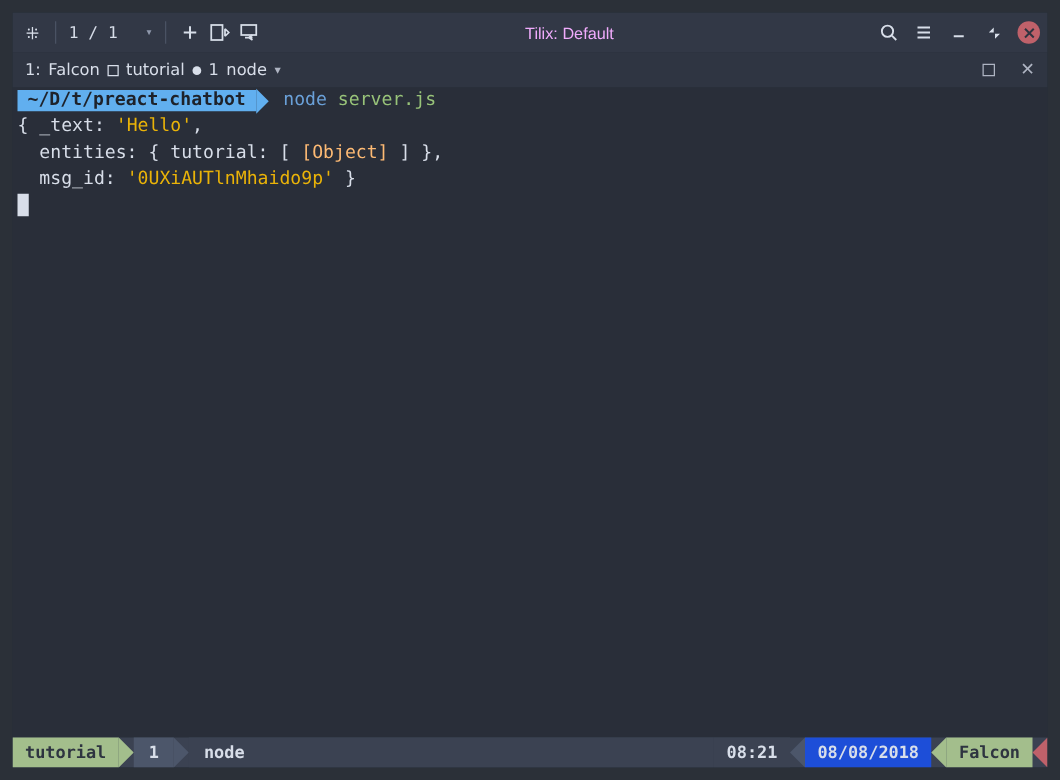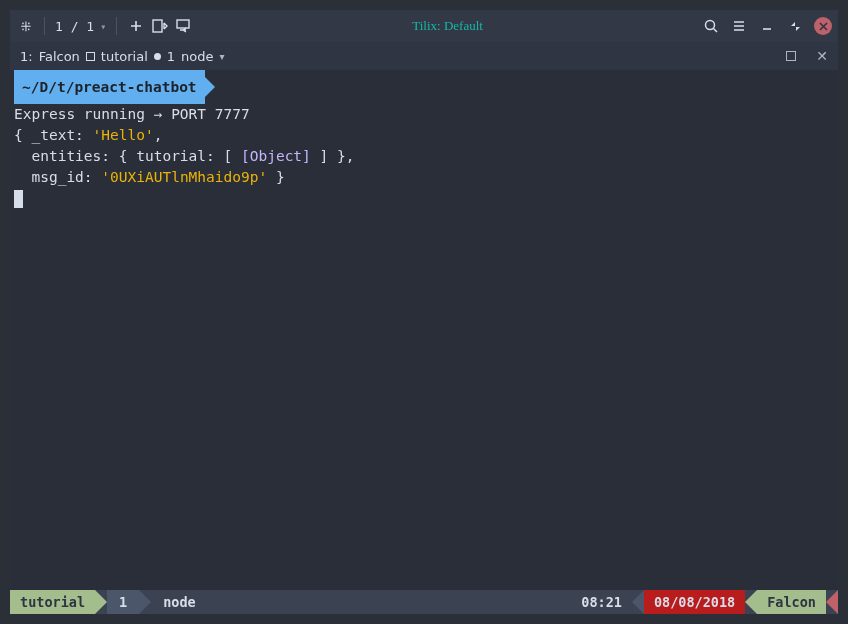--- a/index.html
+++ b/index.html
@@ -3,60 +3,60 @@
 <meta charset="utf-8">
 <style>
 *{margin:0;padding:0;box-sizing:border-box}
 body{background:#2e3440;font-family:"DejaVu Sans Mono","Consolas",monospace;color:#d8dee9;font-size:14px;overflow:hidden}
 .window{width:848px;height:624px;background:#2b3038;display:flex;flex-direction:column;padding:10px}
 .inner{flex:1;display:flex;flex-direction:column;background:#292e39;overflow:hidden}
 .titlebar{height:32px;background:#323846;display:flex;align-items:center;padding:0 6px;gap:6px;font-size:13px}
 .tb-icon{width:18px;height:18px;display:flex;align-items:center;justify-content:center;color:#d8dee9;font-size:13px;border-radius:3px;cursor:pointer}
 .tb-keypad{font-size:13px;letter-spacing:-2px}
 .tb-sep{width:1px;height:18px;background:#4a5263;margin:0 4px}
-.tb-pages{display:flex;align-items:center;gap:4px;color:#d8dee9}
+.tb-pages{display:flex;align-items:center;gap:20px;color:#d8dee9}
 .tb-pagedrop{color:#8f98ab;font-size:10px;margin-left:2px}
-.tb-title{flex:1;text-align:center;color:#14b8a6;font-family:Liberation Serif, serif}
+.tb-title{flex:1;text-align:center;color:#f0abfc;font-family:Liberation Sans, sans-serif}
 .tb-right{display:flex;align-items:center;gap:10px}
 .close-btn{width:18px;height:18px;border-radius:50%;background:#bf616a;display:flex;align-items:center;justify-content:center;color:#2e3440;font-size:10px;font-weight:bold}
 .tabbar{height:28px;background:#2f3542;display:flex;align-items:center;padding:0 10px;font-size:13px;font-family:"Segoe UI","DejaVu Sans",sans-serif;gap:6px}
 .tab-label{color:#d8dee9}
 .tab-square{display:inline-block;width:9px;height:9px;border:1.5px solid #d8dee9}
 .tab-dot{display:inline-block;width:7px;height:7px;border-radius:50%;background:#d8dee9}
 .tab-chev{color:#aeb4c2;font-size:10px}
 .tabbar-gap{flex:1}
 .tabbar-right{display:flex;align-items:center;gap:20px;color:#aeb4c2}
 .tabsquare{display:inline-block;width:10px;height:10px;border:1.5px solid #aeb4c2}
 .tabx{font-size:14px;color:#aeb4c2}
 .terminal{flex:1;background:#292e39;padding:0 4px;font-size:14.5px;line-height:21px;font-family:"DejaVu Sans Mono","Consolas",monospace}
 .pline{display:flex;align-items:center}
-.pseg{height:34px;display:flex;align-items:center;padding:0 8px;font-weight:600}
+.pseg{height:17px;display:flex;align-items:center;padding:0 8px;font-weight:600}
 .p-path{background:#61afef;color:#1e222a}
 .p-arrow{width:0;height:0;border-top:10.5px solid transparent;border-bottom:10.5px solid transparent}
 .p-arrow-blue-bg{border-left:10px solid #61afef}
 .p-cmd{padding-left:12px}
 .cmd-node{color:#6aa0d8}
 .cmd-file{color:#98c379}
 .out{white-space:pre;color:#d8dee9}
 .str{color:#eab308}
-.obj{color:#c4b5fd}
+.obj{color:#fdba74}
 .cursor{display:inline-block;width:9px;height:18px;background:#d8dee9;vertical-align:middle}
 .statusbar{height:24px;background:#3b4252;display:flex;align-items:stretch;font-size:13.5px;font-weight:600}
 .sl-seg{display:flex;align-items:center;padding:0 10px}
 .sl-green{background:#a3be8c;color:#2e3440}
 .sl-num{background:#4c566a;color:#d8dee9;padding:0 12px}
 .sl-node{background:#3b4252;color:#d8dee9;padding:0 12px}
 .sl-arrow-r{width:0;height:0;border-top:12px solid transparent;border-bottom:12px solid transparent}
 .arr-green-on-gray{border-left:12px solid #a3be8c}
 .arr-gray-on-dark{border-left:12px solid #4c566a}
 .sl-gap{flex:1;background:#3b4252}
 .sl-arrow-l{width:0;height:0;border-top:12px solid transparent;border-bottom:12px solid transparent}
 .arrl-gray{border-right:12px solid #4c566a}
 .sl-time{background:#3b4252;color:#d8dee9;padding:0 10px}
-.sl-date{background:#b91c1c;color:#d8dee9;padding:0 10px}
+.sl-date{background:#1d4ed8;color:#d8dee9;padding:0 10px}
 .arrl-green{border-right:12px solid #a3be8c}
 .sl-host{background:#a3be8c;color:#2e3440;padding:0 10px}
 .tri-end{width:0;height:0;border-top:12px solid transparent;border-bottom:12px solid transparent;border-right:12px solid #bf616a}
 svg{display:block}
 </style>
 </head>
 <body>
 
 <div class="window">
 <div class="inner">
@@ -130,22 +130,26 @@
   <div class="tabbar-right">
     <span class="tabsquare"></span>
     <span class="tabx">✕</span>
   </div>
 </div>
 
 <div class="terminal">
   <div class="pline">
     <div class="pseg p-path">~/D/t/preact-chatbot</div>
     <div class="p-arrow p-arrow-blue-bg"></div>
+    <div class="p-cmd">
+      <span class="cmd-node">node</span>
+      <span> </span>
+      <span class="cmd-file">server.js</span>
+    </div>
   </div>
-  <div class="out">Express running → PORT 7777</div>
   <div class="out"><span>{ _text: </span><span class="str">'Hello'</span><span>,</span></div>
   <div class="out"><span>  entities: { tutorial: [ </span><span class="obj">[Object]</span><span> ] },</span></div>
   <div class="out"><span>  msg_id: </span><span class="str">'0UXiAUTlnMhaido9p'</span><span> }</span></div>
   <div class="out"><span class="cursor"></span></div>
 </div>
 
 <div class="statusbar">
   <div class="sl-seg sl-green">tutorial</div>
   <div class="sl-arrow-r arr-green-on-gray"></div>
   <div class="sl-seg sl-num">1</div>

